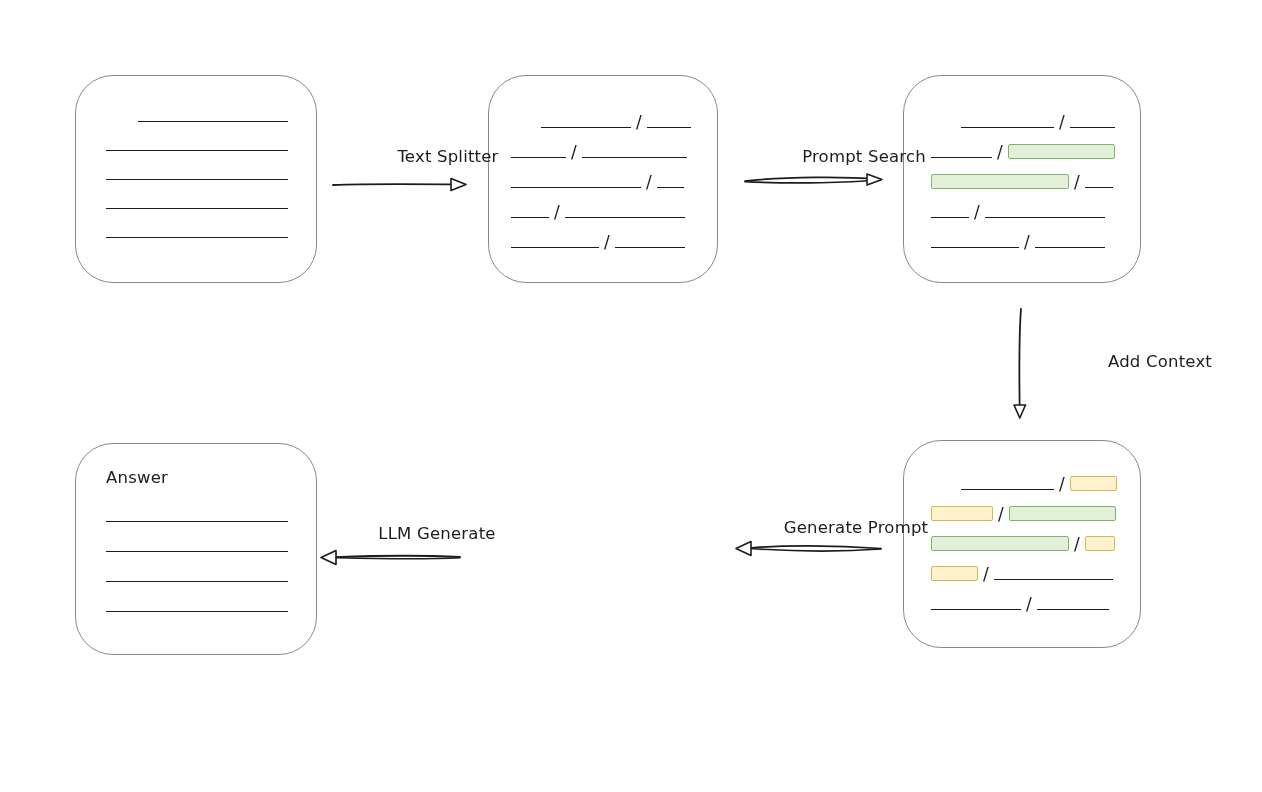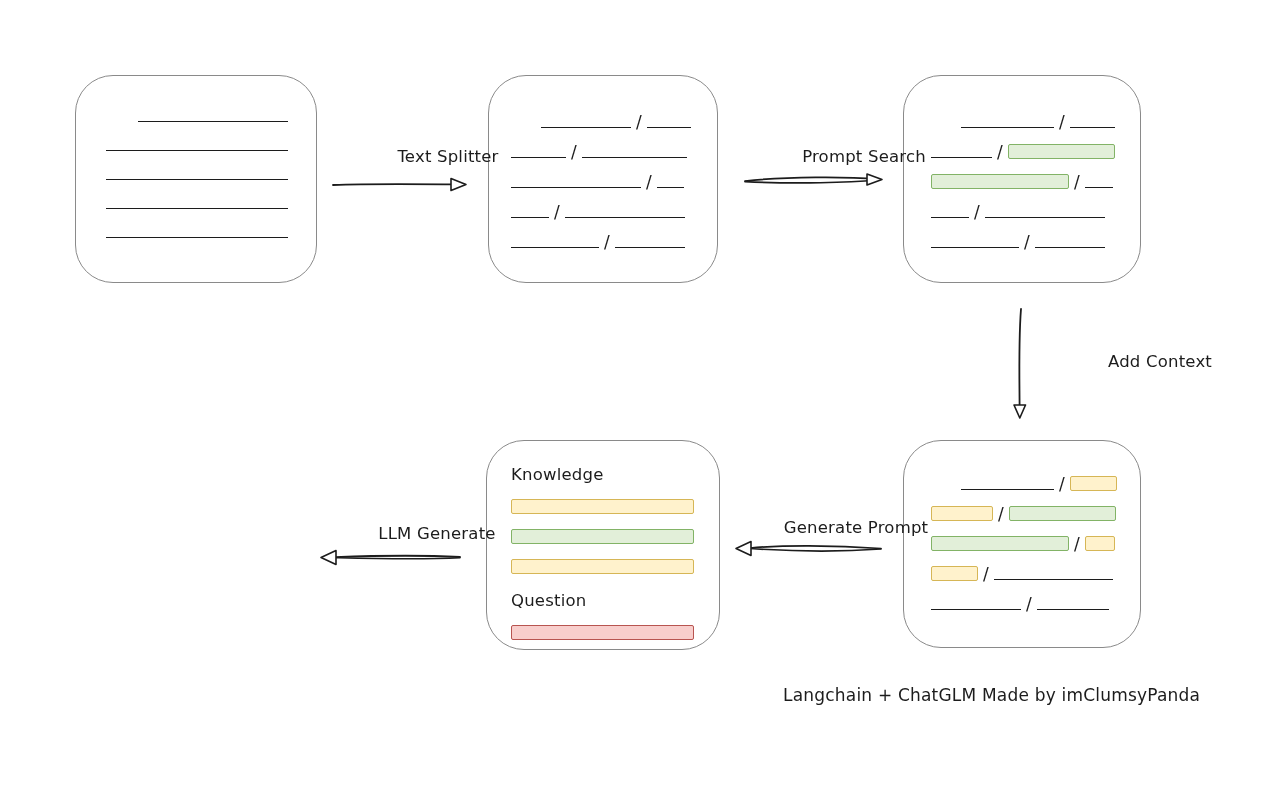--- a/index.html
+++ b/index.html
@@ -153,35 +153,40 @@
           <span class="seg-line" style="width: 119px;"></span>
         </div>
         <div class="seg-row">
           <span class="seg-line" style="width: 90px;"></span>
           <span class="slash">/</span>
           <span class="seg-line" style="width: 72px;"></span>
         </div>
       </div>
   </div>
 
-  <div class="node" style="left:486px;top:440px;width:234px;height:210px;">
-    <div class="prompt-inner">
-      <div class="prompt-label">Knowledge</div>
-      <div id="knowledge-bars">
-          <div class="bar bar-yellow" style="width: 183px;"></div>
-          <div class="bar bar-green" style="width: 183px;"></div>
-          <div class="bar bar-yellow" style="width: 183px;"></div>
-        </div>
-      <div class="prompt-label" style="margin-top:17px;">Question</div>
-      <div id="question-bar-wrap">
-          <div class="bar bar-red" style="width: 183px;"></div>
+
+  <div class="node" style="left:75px;top:443px;width:242px;height:212px;">
+    <div style="padding:24px 0 0 30px;">
+      <div class="prompt-label" style="margin-bottom:5px;">Answer</div>
+      <div id="answer-lines">
+          <div class="seg-row">
+            <span class="doc-line" style="width: 182px;"></span>
+          </div>
+          <div class="seg-row">
+            <span class="doc-line" style="width: 182px;"></span>
+          </div>
+          <div class="seg-row">
+            <span class="doc-line" style="width: 182px;"></span>
+          </div>
+          <div class="seg-row">
+            <span class="doc-line" style="width: 182px;"></span>
+          </div>
         </div>
     </div>
   </div>
-
 
   <div class="arrow" style="left:330px;top:169px;">
     <svg width="140" height="26" viewBox="0 0 140 26">
       <path d="M3,16 C40,14.6 95,15.2 122,15.4" fill="none" stroke="currentColor" stroke-width="1.8" stroke-linecap="round"></path>
       <polygon points="121,9.5 136,15.5 121,21.5" fill="#ffffff" stroke="currentColor" stroke-width="1.6" stroke-linejoin="round"></polygon>
     </svg>
   </div>
   <div class="arrow-label center" style="left:330px;top:147px;width:140px;">Text Splitter</div>
 
   <div class="arrow" style="left:742px;top:166px;">
@@ -212,15 +217,14 @@
 
   <div class="arrow" style="left:317px;top:546px;">
     <svg width="146" height="24" viewBox="0 0 146 24">
       <path d="M143,11 C95,8.6 50,10 18,11.2" fill="none" stroke="currentColor" stroke-width="1.8" stroke-linecap="round"></path>
       <path d="M143,11.8 C100,13.8 55,12.6 18,11.7" fill="none" stroke="currentColor" stroke-width="1.4" stroke-linecap="round"></path>
       <polygon points="19,4.5 4,11.5 19,18.5" fill="#ffffff" stroke="currentColor" stroke-width="1.6" stroke-linejoin="round"></polygon>
     </svg>
   </div>
   <div class="arrow-label center" style="left:316px;top:524px;width:146px;">LLM Generate</div>
 
-  <div class="caption">Langchain + ChatGLM Made by imClumsyPanda</div>
 
 </div>
 
 </body></html>

